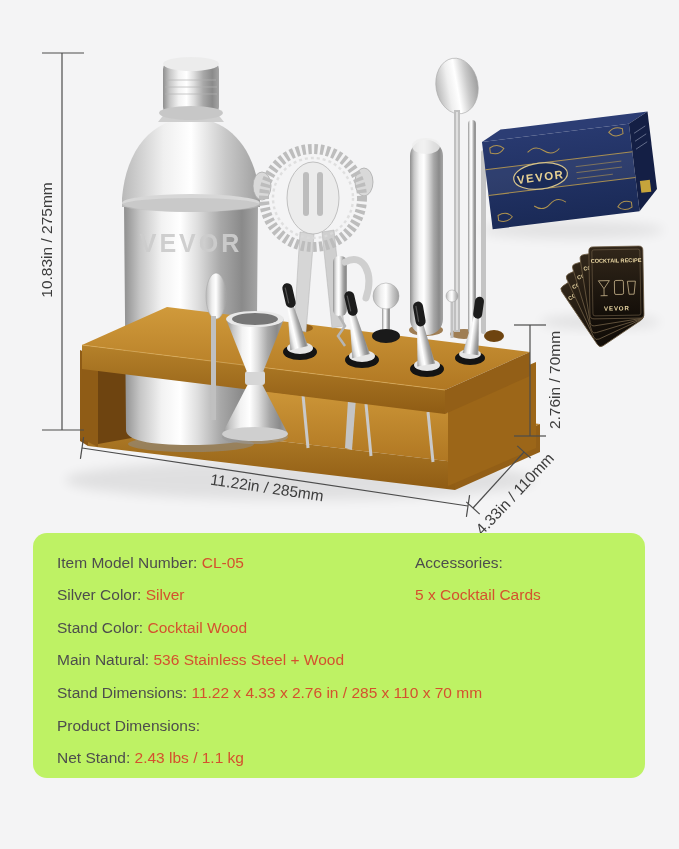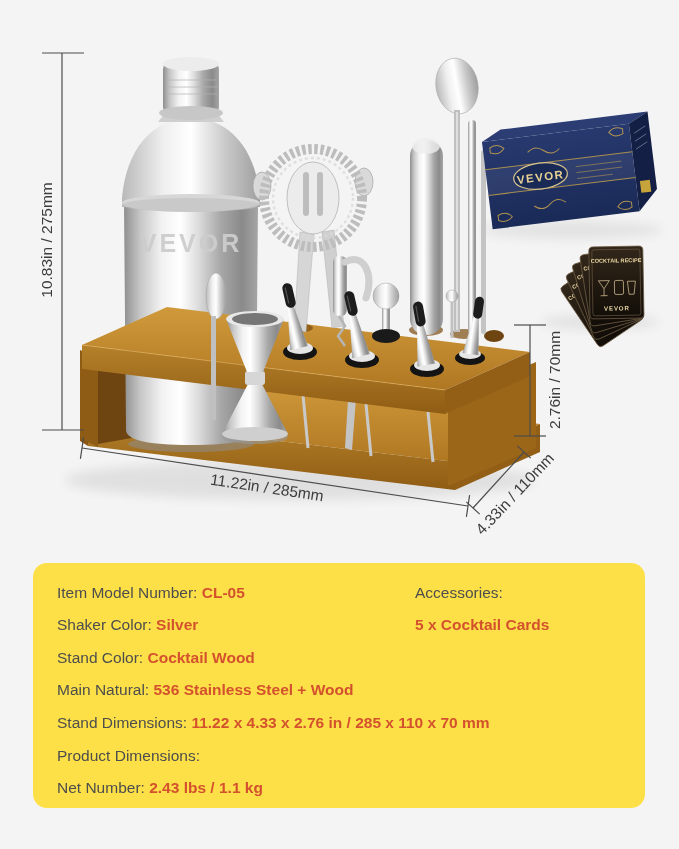--- a/index.html
+++ b/index.html
@@ -6,28 +6,28 @@
   body{
     width:679px;height:849px;position:relative;overflow:hidden;
     background:#f4f4f5;
     font-family:"Liberation Sans",sans-serif;
   }
   .scene{position:absolute;left:0;top:0;width:679px;height:560px;}
   .scene svg{display:block;}
   svg text{font-family:"Liberation Sans",sans-serif;}
   .dim-label{font-size:15.5px;fill:#3d3d3d;}
   .spec-card{
-    position:absolute;left:33px;top:563px;width:612px;height:245px;
-    background:#fde047;border-radius:14px;
+    position:absolute;left:33px;top:533px;width:612px;height:245px;
+    background:#bef264;border-radius:14px;
   }
   .spec-col-left{position:absolute;left:24px;top:13px;}
   .spec-col-right{position:absolute;left:382px;top:13px;}
   .spec-row{height:32.6px;display:flex;align-items:center;font-size:15.5px;line-height:1;}
   .spec-label{color:#4d4d4d;white-space:pre;}
-  .spec-value{color:#d4512e;font-weight:700;white-space:pre;}
+  .spec-value{color:#d4512e;font-weight:400;white-space:pre;}
 </style>
 </head>
 <body>
 
 <div class="scene">
 <svg width="679" height="560" viewBox="0 0 679 560">
   <defs>
     <linearGradient id="metalV" x1="0" y1="0" x2="1" y2="0">
       <stop offset="0" stop-color="#8f8f8f"></stop>
           <stop offset="0.12" stop-color="#c6c6c6"></stop>
@@ -294,40 +294,40 @@
 </svg>
 </div>
 
 <div class="spec-card">
   <div class="spec-col-left">
     <div class="spec-row">
       <span class="spec-label">Item Model Number: </span>
         <span class="spec-value">CL-05</span>
     </div>
     <div class="spec-row">
-      <span class="spec-label">Shaker Color: </span>
+      <span class="spec-label">Silver Color: </span>
         <span class="spec-value">Silver</span>
     </div>
     <div class="spec-row">
       <span class="spec-label">Stand Color: </span>
         <span class="spec-value">Cocktail Wood</span>
     </div>
     <div class="spec-row">
       <span class="spec-label">Main Natural: </span>
         <span class="spec-value">536 Stainless Steel + Wood</span>
     </div>
     <div class="spec-row">
       <span class="spec-label">Stand Dimensions: </span>
         <span class="spec-value">11.22 x 4.33 x 2.76 in / 285 x 110 x 70 mm</span>
     </div>
     <div class="spec-row">
       <span class="spec-label">Product Dimensions: </span>
     </div>
     <div class="spec-row">
-      <span class="spec-label">Net Number: </span>
+      <span class="spec-label">Net Stand: </span>
         <span class="spec-value">2.43 lbs / 1.1 kg</span>
     </div>
   </div>
   <div class="spec-col-right">
     <div class="spec-row">
       <span class="spec-label">Accessories:</span>
     </div>
     <div class="spec-row">
       <span class="spec-value">5 x Cocktail Cards</span>
     </div>

